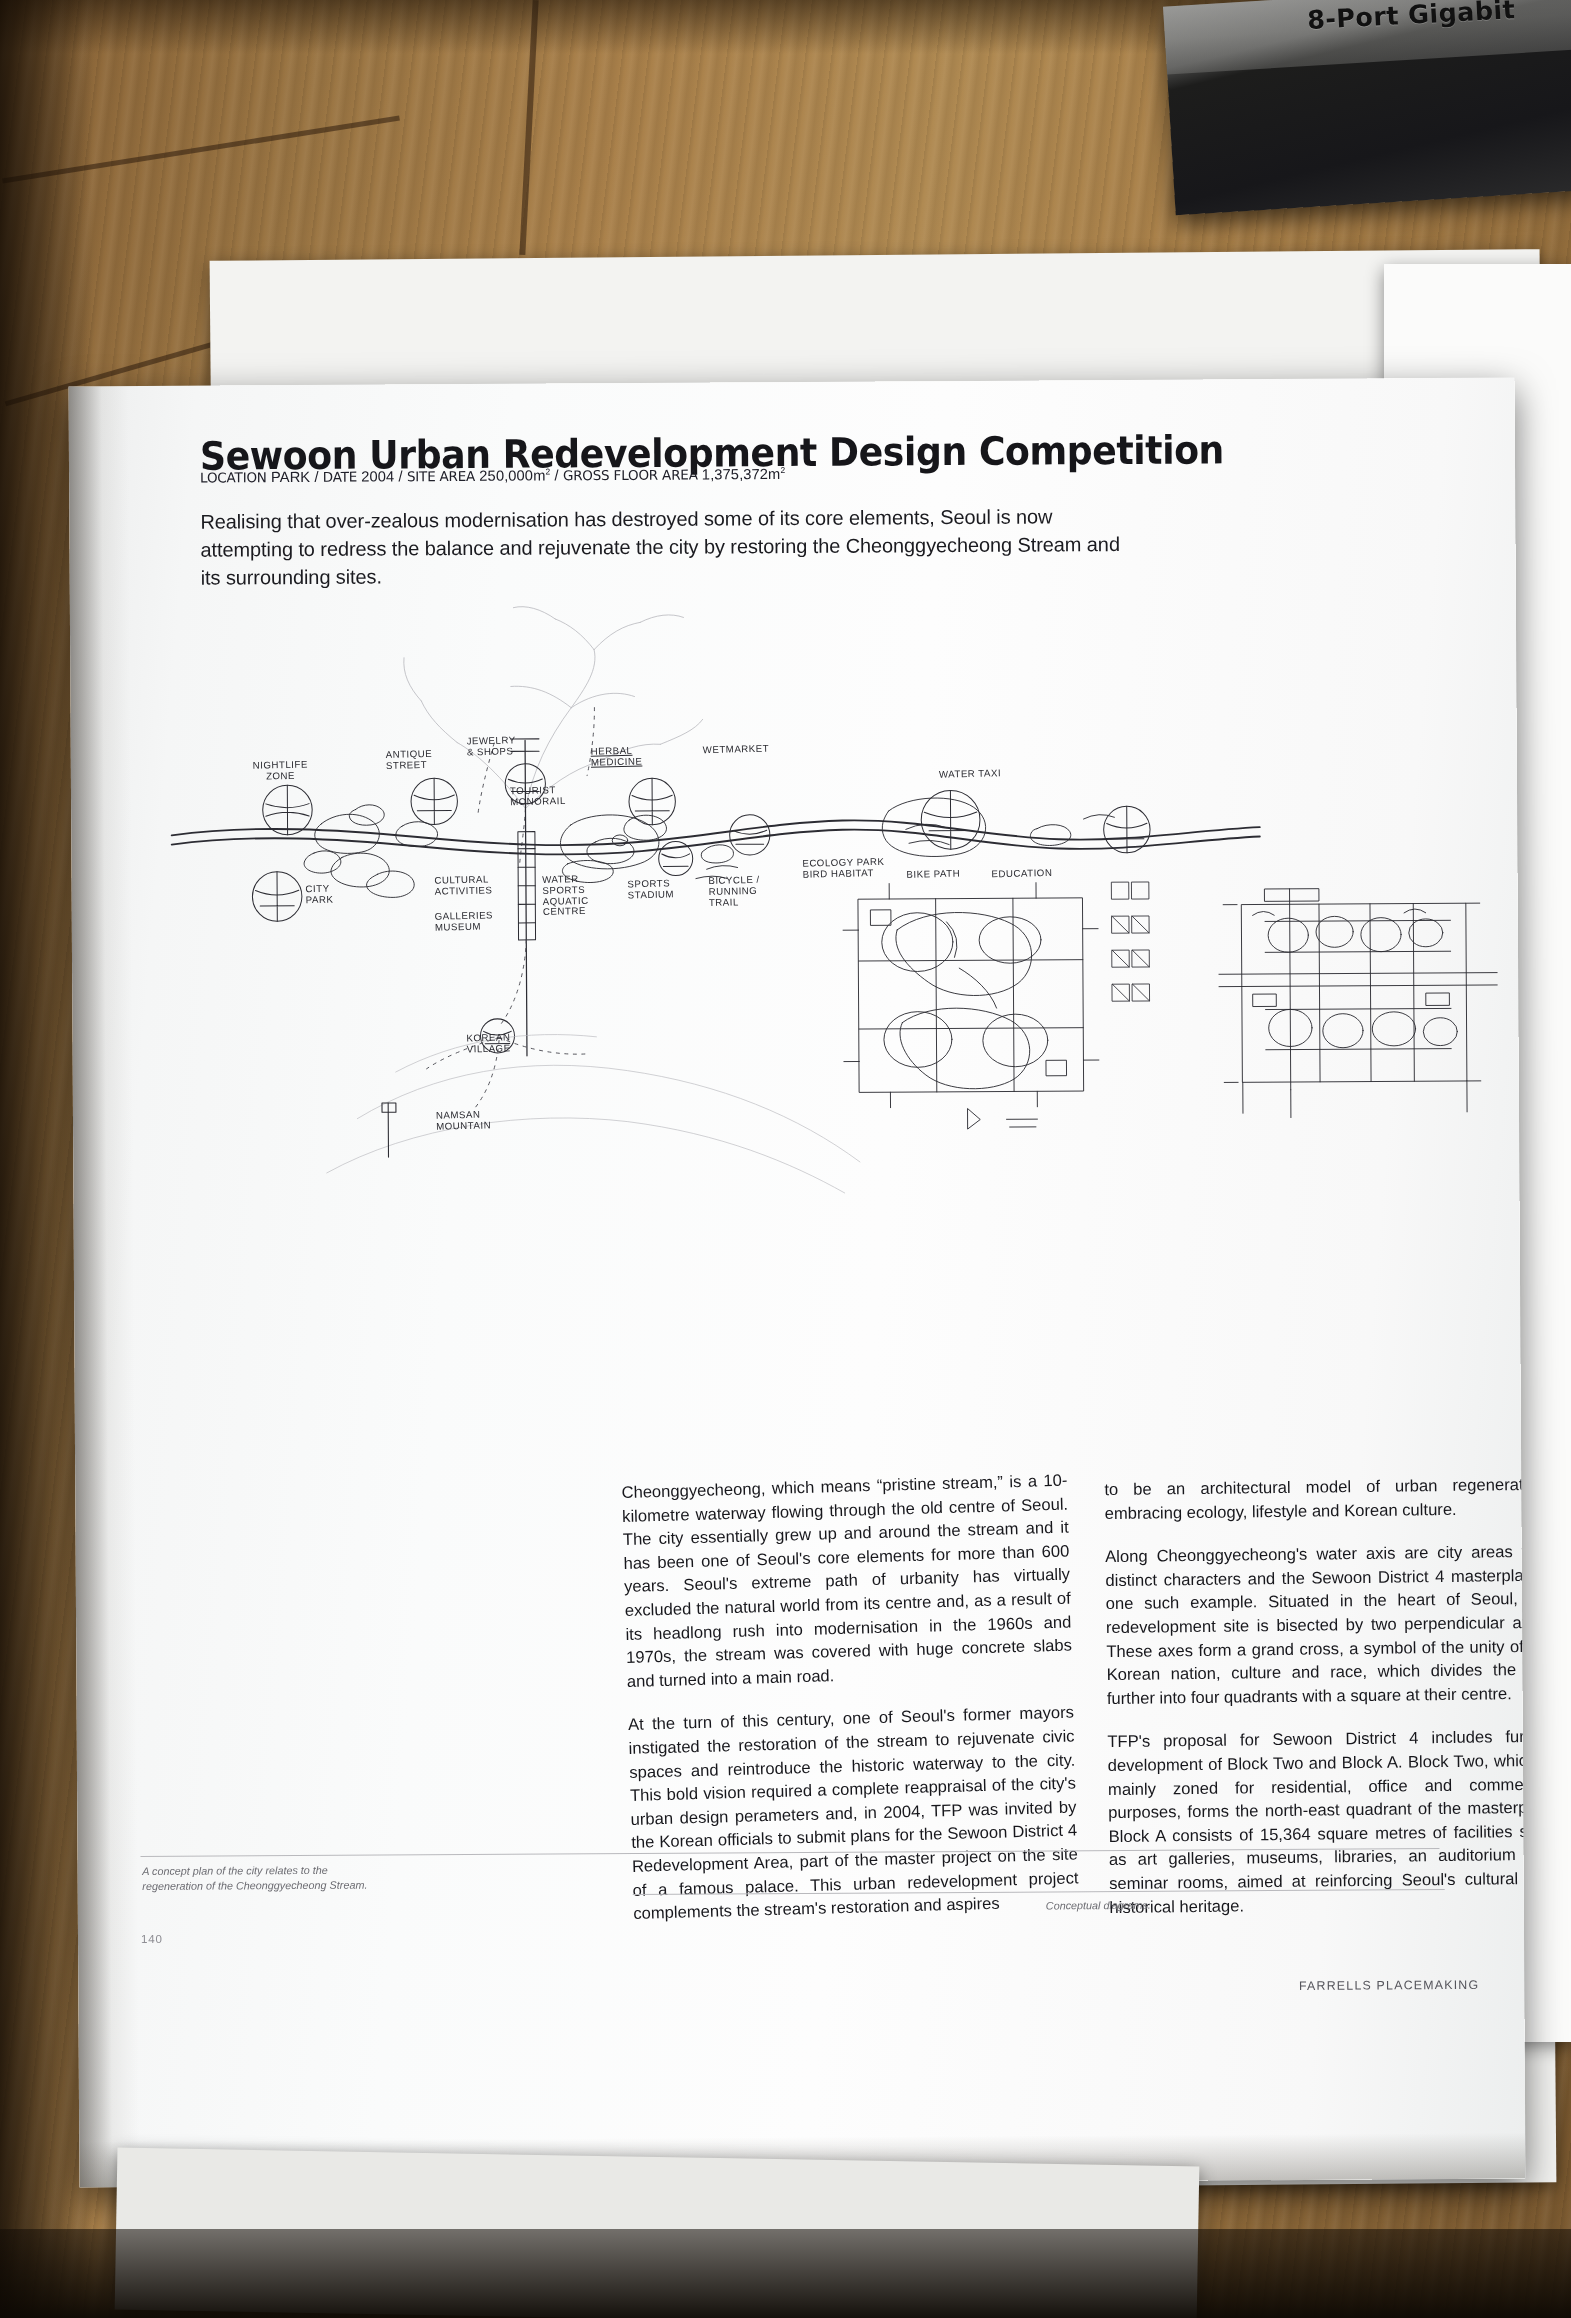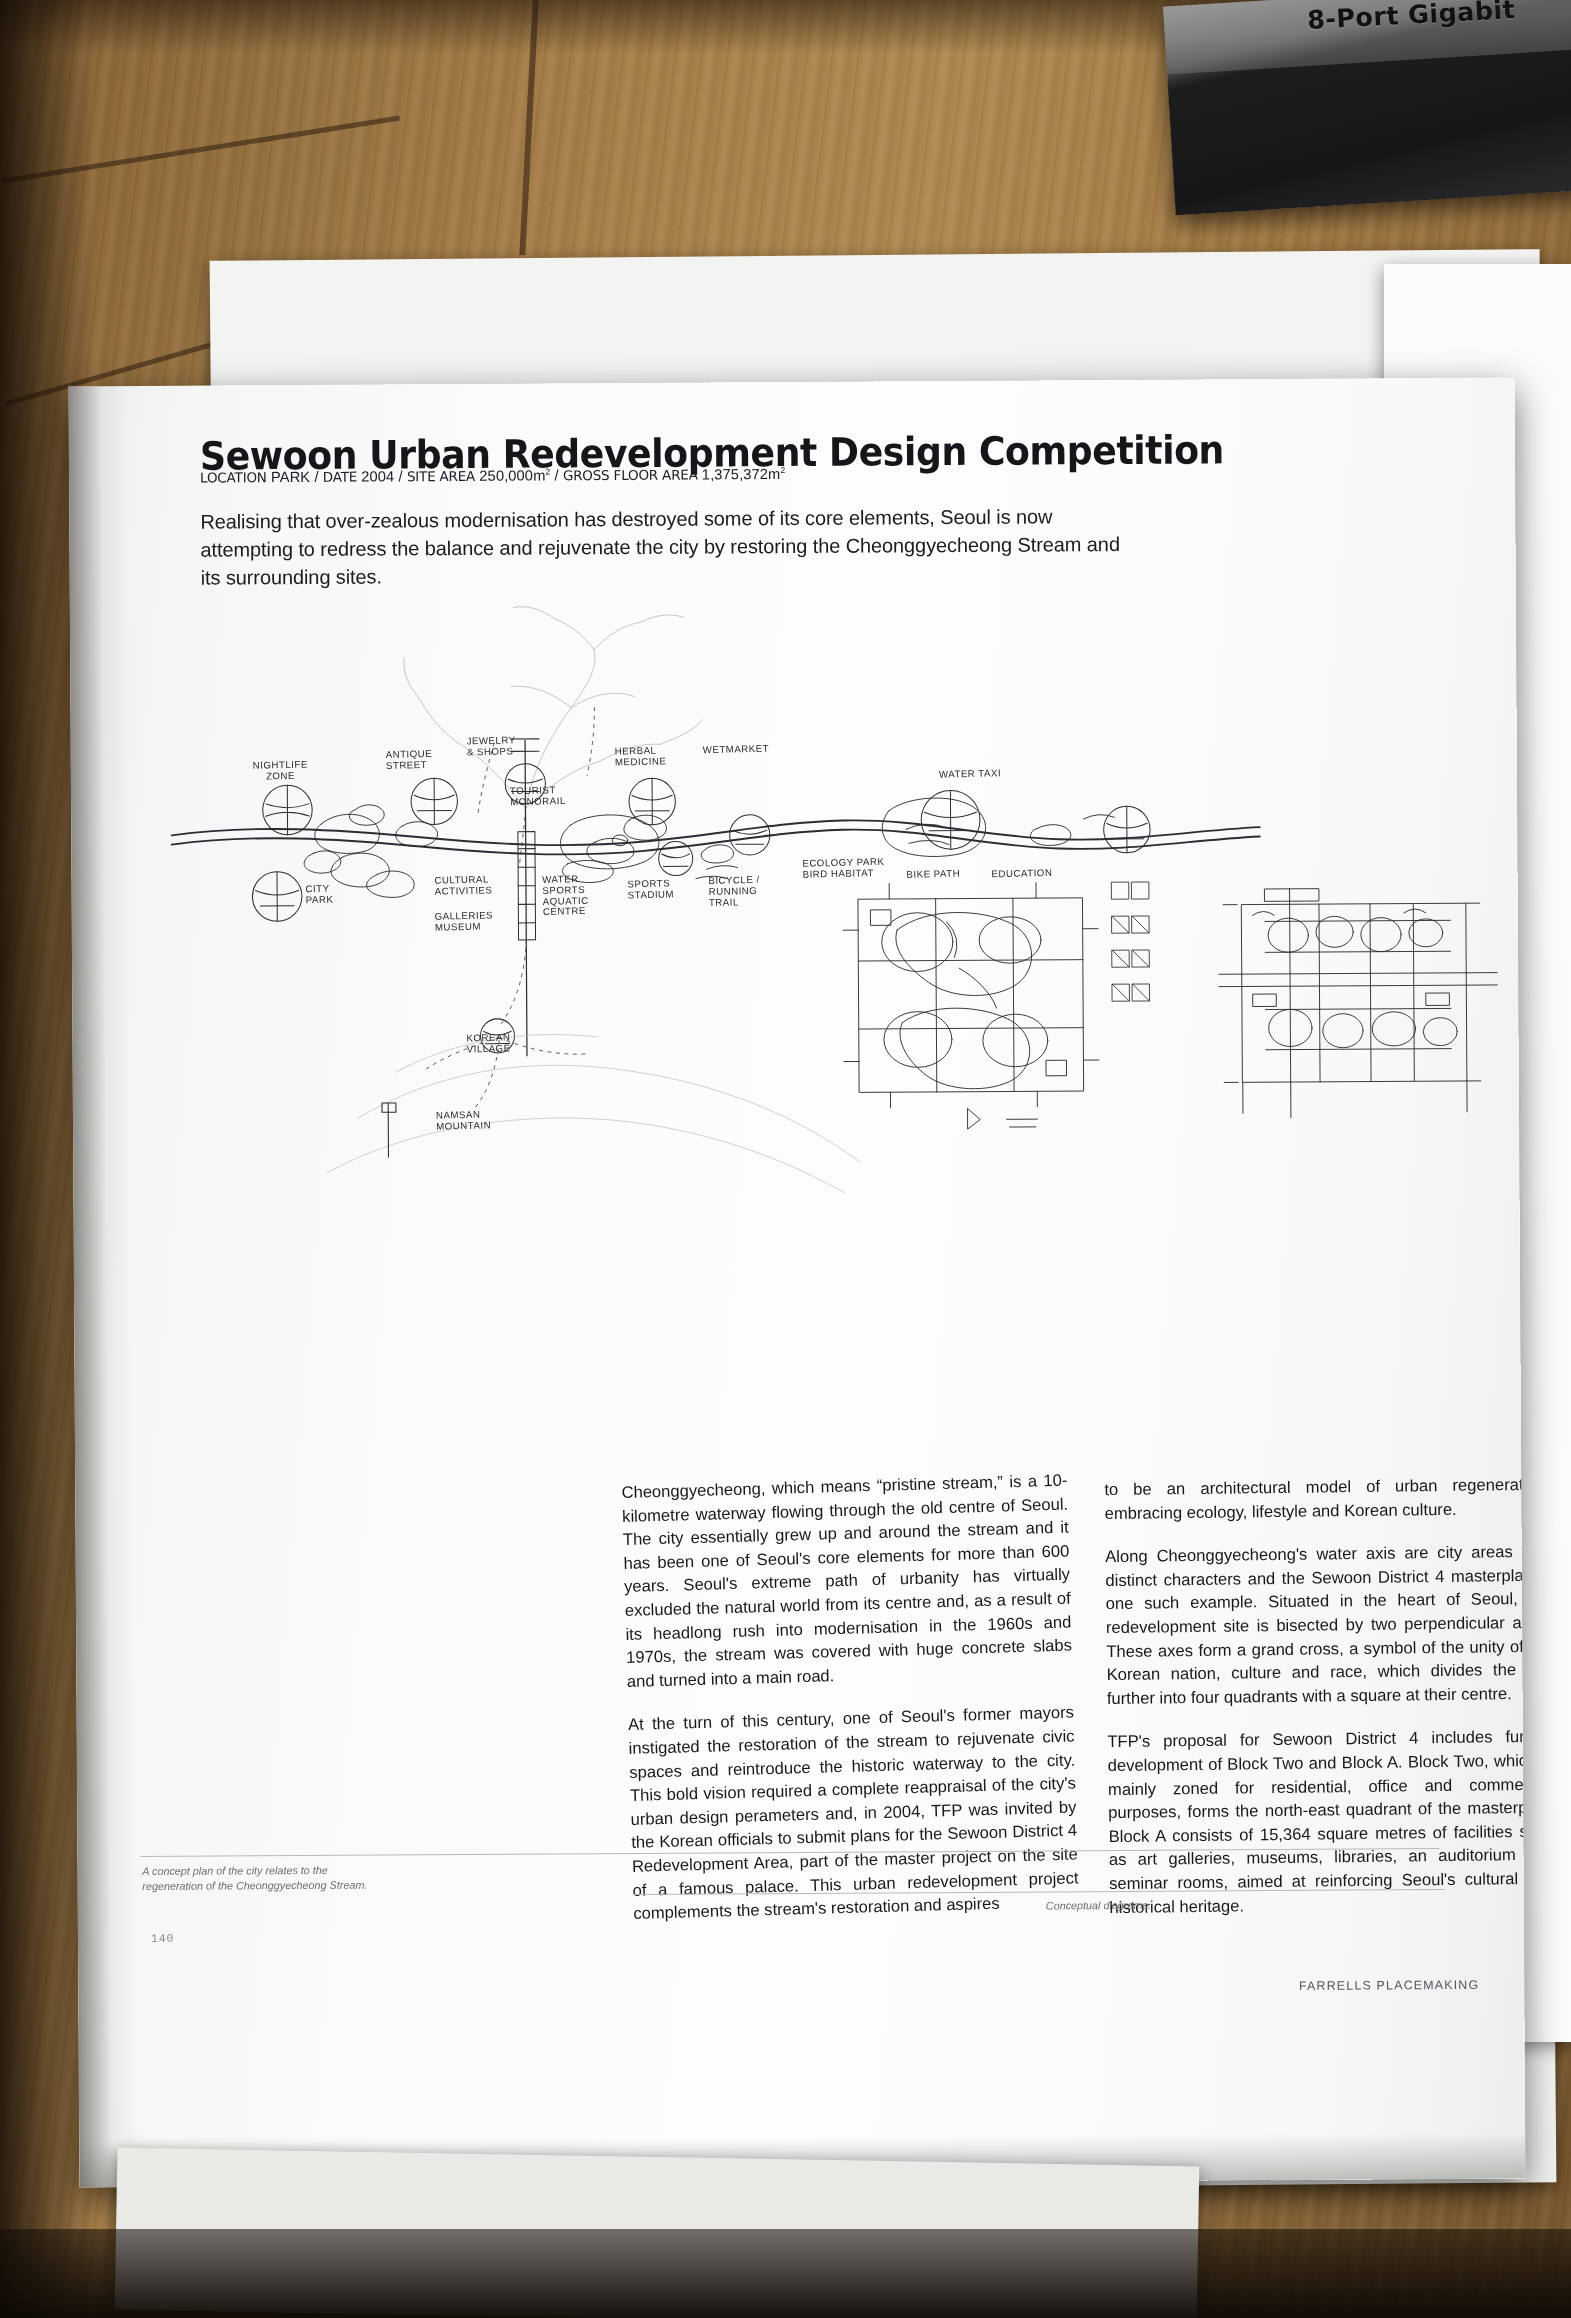--- a/index.html
+++ b/index.html
@@ -208,22 +208,22 @@
     left: 3.1px; top: 1470px; width: 1299px; height: 0.8px;
     background: #b9b9bd;
   }
   .rule2 {
     position: absolute;
     left: 495px; top: 1511px; width: 812px; height: 0.8px;
     background: #b9b9bd;
   }
   .folio {
     position: absolute;
-    left: 13px; top: 1546px;
-    font-family: Liberation Mono, monospace;
+    left: 3px; top: 1546px;
+    font-family: Liberation Sans, sans-serif;
     font-size: 11.6px;
     color: #8d8d93;
     letter-spacing: 0.8px;
   }
   .publisher {
     position: absolute;
     right: 45px; top: 1600px;
     font-size: 12.4px;
     color: #55555c;
     letter-spacing: 1.2px;
@@ -428,21 +428,21 @@
         </g>
 
       </svg>
 
       <div class="hand-label" style="left:91px; top:182px;text-align:center;">NIGHTLIFE
 ZONE</div>
       <div class="hand-label" style="left:224px; top:172px;">ANTIQUE
 STREET</div>
       <div class="hand-label" style="left:305px; top:159px;">JEWELRY
 &amp; SHOPS</div>
-      <div class="hand-label" style="left:453px; top:170px;">HERBAL
+      <div class="hand-label" style="left:429px; top:170px;text-decoration:underline;">HERBAL
 MEDICINE</div>
       <div class="hand-label" style="left:541px; top:169px;">WETMARKET</div>
       <div class="hand-label" style="left:348px; top:209px;">TOURIST
 MONORAIL</div>
       <div class="hand-label" style="left:777px; top:195px;">WATER TAXI</div>
       <div class="hand-label" style="left:143px; top:306px;">CITY
 PARK</div>
       <div class="hand-label" style="left:272px; top:298px;">CULTURAL
 ACTIVITIES</div>
       <div class="hand-label" style="left:272px; top:334px;">GALLERIES

